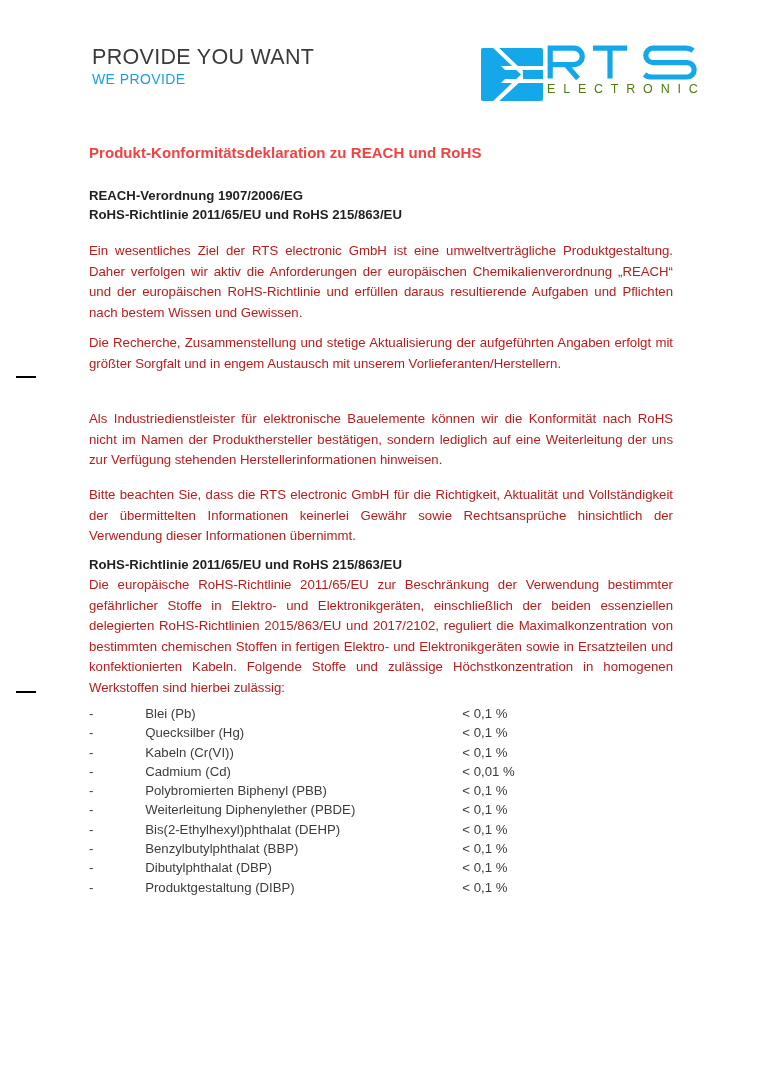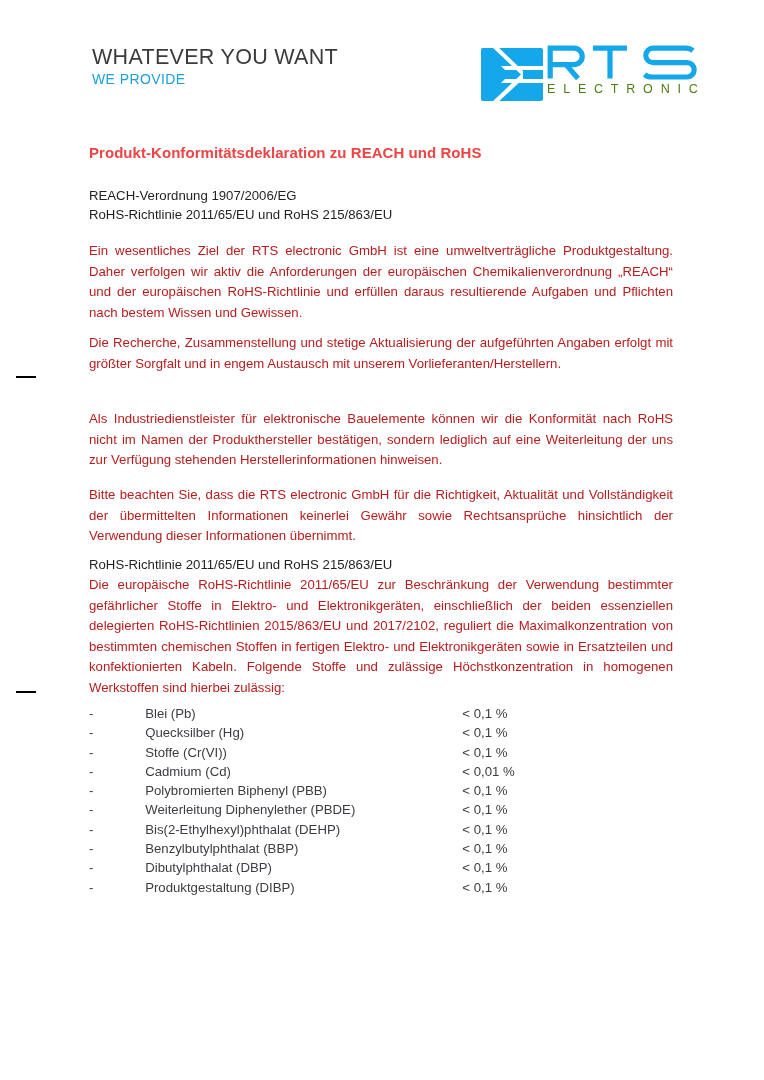--- a/index.html
+++ b/index.html
@@ -108,21 +108,21 @@
     font-size: 15px;
     font-weight: 700;
     color: #ef4444;
     letter-spacing: 0.05px;
   }
   .subhead {
     position: absolute;
     left: 0;
     width: 584px;
     font-size: 13.2px;
-    font-weight: 400;
+    font-weight: 700;
     color: #231f20;
     line-height: 18.6px;
   }
   .subhead.sh-regs { top: 187px; }
   .subhead.sh-rohs { top: 556px; }
 
   .para {
     position: absolute;
     left: 0;
     width: 584px;
@@ -162,21 +162,21 @@
 <body>
 
 <div class="page">
 
   <div class="margin-tick t1"></div>
   <div class="margin-tick t2"></div>
 
   <div class="header">
 
     <div class="tagline">
-      <div class="tagline-1">WHATEVER YOU WANT</div>
+      <div class="tagline-1">PROVIDE YOU WANT</div>
       <div class="tagline-2">WE PROVIDE</div>
     </div>
 
     <div class="logo">
       <span class="logo-mark">
         <svg viewBox="0 0 62 53" width="62" height="53" aria-hidden="true">
           <defs>
             <clipPath id="sq">
               <rect x="0" y="0" width="62" height="53" rx="2" ry="2"></rect>
             </clipPath>
@@ -234,21 +234,21 @@
           <td class="col-name">Blei (Pb)</td>
           <td class="col-value">&lt; 0,1 %</td>
         </tr>
         <tr>
           <td class="col-dash">-</td>
           <td class="col-name">Quecksilber (Hg)</td>
           <td class="col-value">&lt; 0,1 %</td>
         </tr>
         <tr>
           <td class="col-dash">-</td>
-          <td class="col-name">Stoffe (Cr(VI))</td>
+          <td class="col-name">Kabeln (Cr(VI))</td>
           <td class="col-value">&lt; 0,1 %</td>
         </tr>
         <tr>
           <td class="col-dash">-</td>
           <td class="col-name">Cadmium (Cd)</td>
           <td class="col-value">&lt; 0,01 %</td>
         </tr>
         <tr>
           <td class="col-dash">-</td>
           <td class="col-name">Polybromierten Biphenyl (PBB)</td>

